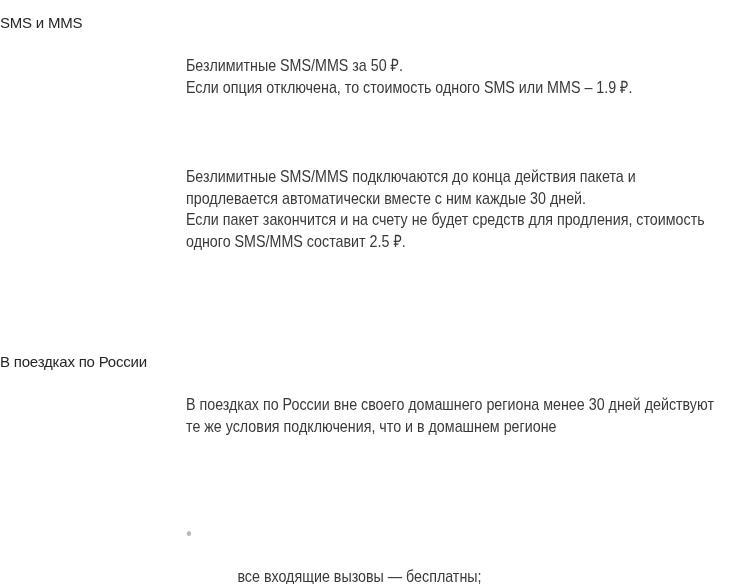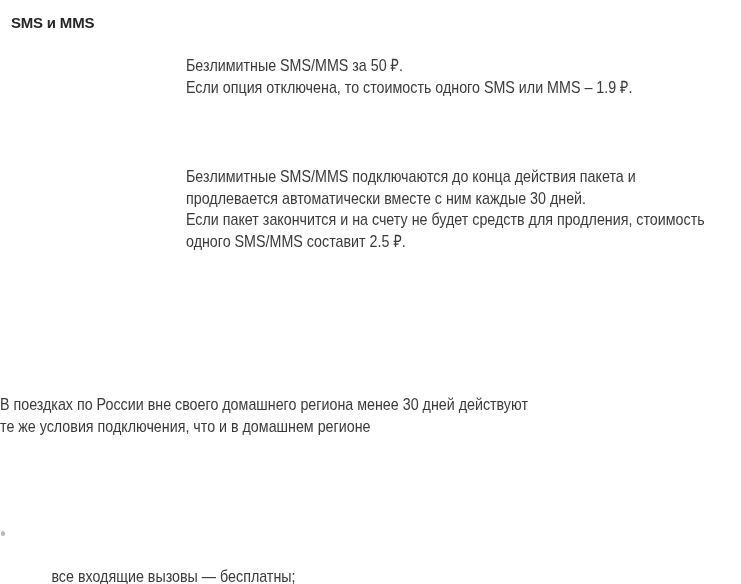--- a/index.html
+++ b/index.html
@@ -18,23 +18,22 @@
   }
   .row {
     display: grid;
     grid-template-columns: 186px 555px;
     align-items: start;
   }
   .row + .row {
     margin-top: 56px;
   }
   .cell-label {
-    padding-left: 11px;
     font-size: 15px;
-    font-weight: 700;
+    font-weight: 400;
     color: #262626;
     line-height: 21px;
     letter-spacing: -0.2px;
     white-space: nowrap;
   }
   
   .cell-content {
     font-size: 17px;
     color: #3a3a3a;
     line-height: 21.5px;
@@ -78,20 +77,21 @@
       <p>Безлимитные SMS/MMS за 50 ₽.
 Если опция отключена, то стоимость одного SMS или MMS – 1.9 ₽.</p>
       <p class="spaced">Безлимитные SMS/MMS подключаются до конца действия пакета и
 продлевается автоматически вместе с ним каждые 30 дней.
 Если пакет закончится и на счету не будет средств для продления, стоимость
 одного SMS/MMS составит 2.5 ₽.</p>
     </div>
   </div>
 
   <div class="row">
+    <div class="cell-label">В поездках по России</div>
     <div class="cell-content">
       <p>В поездках по России вне своего домашнего региона менее 30 дней действуют
 те же условия подключения, что и в домашнем регионе</p>
       <ul class="bullet-list">
         <li>
           <span class="bullet"></span>
           <span>все входящие вызовы — бесплатны;</span>
         </li>
         
         

